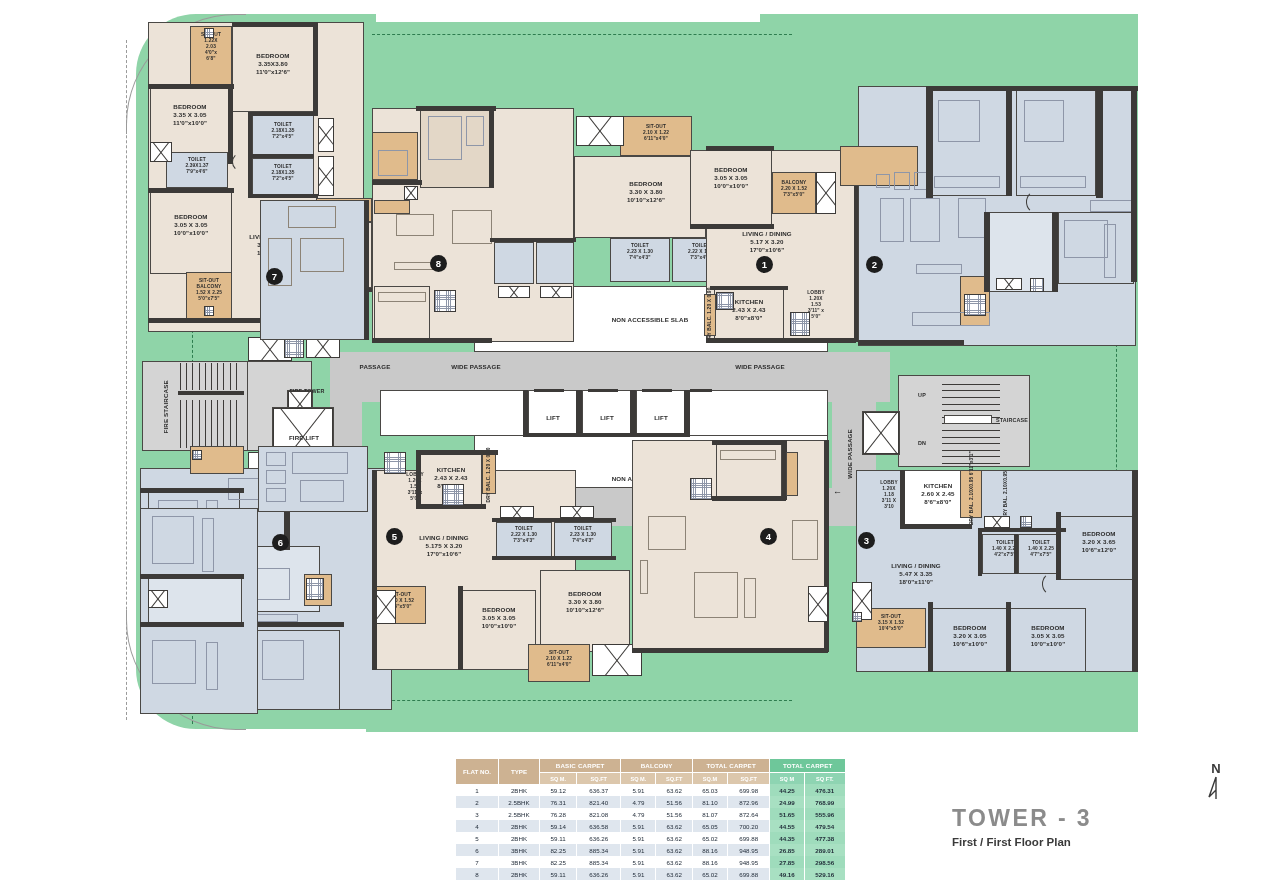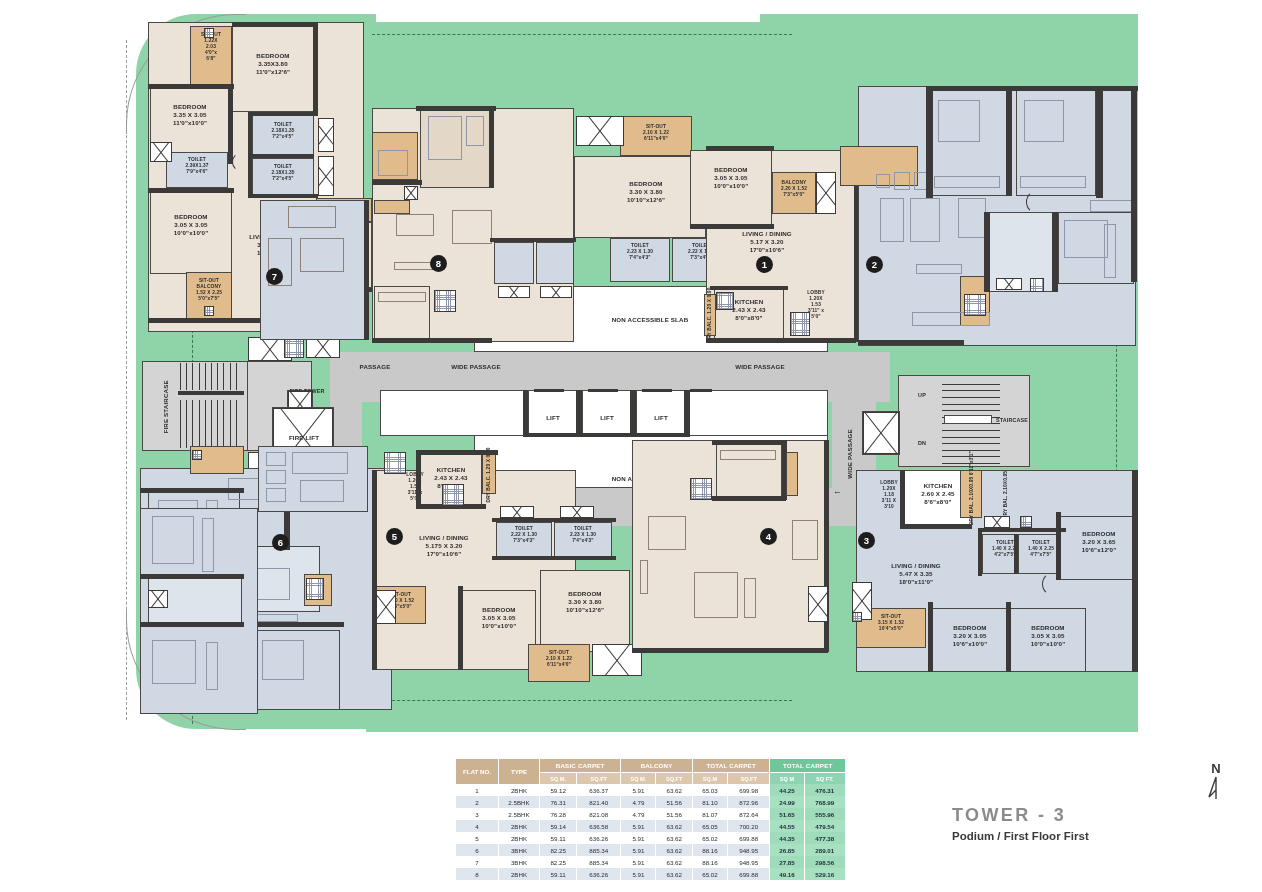--- a/index.html
+++ b/index.html
@@ -98,21 +98,21 @@
   .hdsp{background:#cdb292;color:#fff;font-weight:bold;font-size:6.2px;
         border-right:1px solid #fff;}
   .rw td{height:12px;color:#1f2a37;font-size:6.2px;border-right:1px solid #fff;}
   .rw.odd td{background:#ffffff;}
   .rw.even td{background:#dfe6ee;}
   .gcell{background:#9fdcbc !important;color:#ffffff;font-weight:bold;}
   .gcell2{background:#a8e0c2 !important;color:#ffffff;font-weight:bold;}
 
   
   #ttl{position:absolute;left:952px;top:805px;}
-  #ttl .t1{font-size:18px;font-weight:bold;color:#8b8b8b;letter-spacing:2.4px;
+  #ttl .t1{font-size:23px;font-weight:bold;color:#8b8b8b;letter-spacing:2.4px;
            font-family:"Liberation Sans", sans-serif;}
   #ttl .t2{font-size:11.5px;font-weight:bold;color:#3a3a3a;margin-top:4px;
            font-family:"Liberation Sans", sans-serif;}
   #north{position:absolute;left:1206px;top:762px;text-align:center;}
   #north .nl{font-size:13px;font-weight:bold;color:#3a3a3a;line-height:1;
              font-family:"Liberation Sans", sans-serif;}
 </style>
 </head>
 <body>
 
@@ -632,21 +632,21 @@
           <td>65.02</td>
           <td>699.88</td>
           <td class="gcell2">49.16</td>
           <td class="gcell2">529.16</td>
         </tr>
       </tbody>
   </table>
 
   <div id="ttl">
     <div class="t1">TOWER - 3</div>
-    <div class="t2">Podium / First Floor First</div>
+    <div class="t2">First / First Floor Plan</div>
   </div>
 
   <div id="north">
     <div class="nl">N</div>
     <svg width="20" height="26" viewBox="0 0 20 26">
       <path d="M10 2 L10 24 M10 2 L3 22 L10 15" fill="none" stroke="#3a3a3a" stroke-width="1.4"></path>
     </svg>
   </div>
 
 </div>

